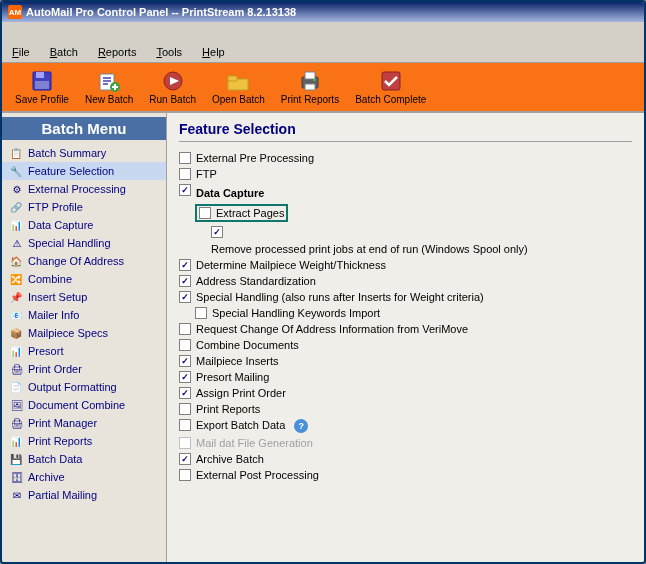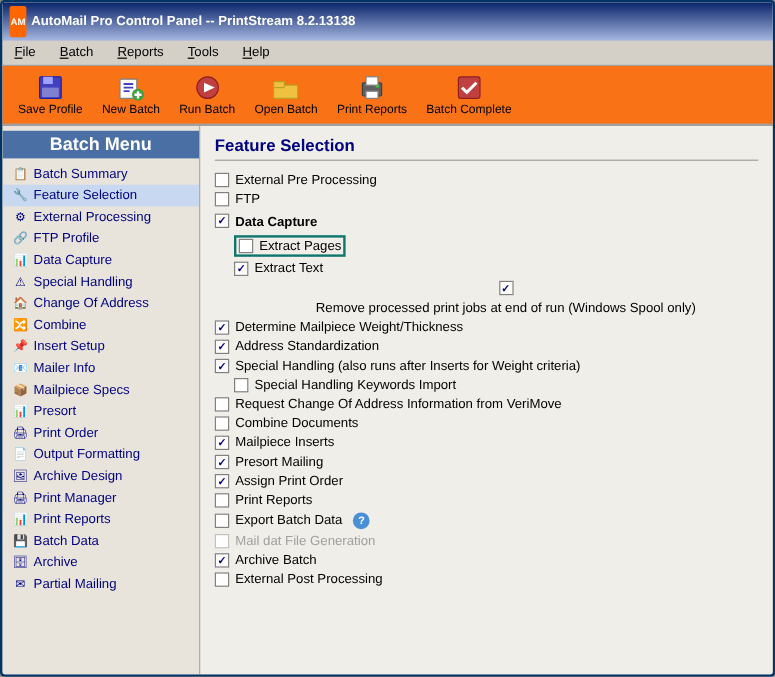--- a/index.html
+++ b/index.html
@@ -1,42 +1,42 @@
 <!DOCTYPE html>
 <html><head>
   <meta charset="utf-8">
   <style>
     * { box-sizing: border-box; margin: 0; padding: 0; }
     body { font-family: 'Segoe UI', Tahoma, Geneva, Verdana, sans-serif; font-size: 11px; background: #808080; display: flex; justify-content: center; align-items: center; min-height: 100vh; }
 
     .window { width: 646px; height: 564px; border: 2px solid #003366; border-radius: 4px; background: #d4d0c8; display: flex; flex-direction: column; overflow: hidden; }
 
     .title-bar { background: linear-gradient(to bottom, #0a246a, #a6b7e0); color: white; padding: 3px 6px; font-size: 11px; font-weight: bold; display: flex; align-items: center; gap: 4px; }
-    .title-bar-icon { width: 14px; height: 26px; background: #ff6600; border-radius: 2px; display: inline-flex; align-items: center; justify-content: center; font-size: 8px; color: white; font-weight: bold; }
+    .title-bar-icon { width: 14px; height: 14px; background: #ff6600; border-radius: 2px; display: inline-flex; align-items: center; justify-content: center; font-size: 8px; color: white; font-weight: bold; }
 
     .menu-bar { background: #d4d0c8; border-bottom: 1px solid #a0a0a0; padding: 2px 4px; display: flex; gap: 8px; }
-    .menu-item { padding: 2px 6px; cursor: pointer; font-size: 11px; }
+    .menu-item { padding: 2px 6px; cursor: pointer; font-size: 11px; margin-top: 20px; }
     .menu-item .underline { text-decoration: underline; }
 
     .toolbar { background: #f97316; border-bottom: 2px solid #a0a0a0; padding: 3px 6px; display: flex; gap: 2px; align-items: center; }
     .toolbar-btn { display: flex; flex-direction: column; align-items: center; padding: 2px 6px; min-width: 56px; cursor: pointer; border: 1px solid transparent; background: transparent; font-size: 10px; }
     .toolbar-btn .tb-icon { width: 24px; height: 24px; margin-bottom: 1px; display: flex; align-items: center; justify-content: center; }
 
     .main-content { display: flex; flex: 1; overflow: hidden; }
 
     .sidebar { width: 165px; background: #e8e4dc; border-right: 1px solid #a0a0a0; padding: 4px 0; overflow-y: auto; }
     .sidebar-title { background: #4a6fa5; color: white; padding: 3px 8px; font-weight: bold; font-size: 15px; text-align: center; margin-bottom: 4px; }
     .sidebar-item { display: flex; align-items: center; gap: 4px; padding: 2px 8px; cursor: pointer; color: #000080; font-size: 11px; }
     .sidebar-item.active { background: #c8d8f0; }
     .sidebar-icon { width: 14px; height: 14px; display: flex; align-items: center; justify-content: center; font-size: 10px; flex-shrink: 0; }
 
     .feature-panel { flex: 1; background: #f0eee8; padding: 8px 12px; overflow-y: auto; }
     .feature-title { font-size: 14px; font-weight: bold; color: #000080; margin-bottom: 8px; border-bottom: 1px solid #a0a0a0; padding-bottom: 4px; }
 
-    .check-item { display: flex; align-items: center; gap: 5px; padding: 2px 0; font-size: 11px; }
+    .check-item { display: flex; gap: 5px; padding: 2px 0; font-size: 11px; }
     .check-item.indent1 { padding-left: 16px; }
     .check-item.indent2 { padding-left: 32px; flex-direction: column; }
 
     .checkbox { width: 12px; height: 12px; border: 1px solid #808080; background: white; display: flex; align-items: center; justify-content: center; flex-shrink: 0; cursor: pointer; }
     .checkbox.checked::after { content: '✓'; font-size: 9px; color: #000080; font-weight: bold; }
 
     .section-header { font-weight: bold; font-size: 11px; padding: 3px 0 1px 0; color: #000; }
 
     .highlighted-item { border: 2px solid #0f766e; padding: 1px 2px; }
 
@@ -183,21 +183,21 @@
       <div class="sidebar-item">
         <span class="sidebar-icon">🖨</span>
         <span>Print Order</span>
       </div>
       <div class="sidebar-item">
         <span class="sidebar-icon">📄</span>
         <span>Output Formatting</span>
       </div>
       <div class="sidebar-item">
         <span class="sidebar-icon">🖼</span>
-        <span>Archive Design</span>
+        <span>Document Combine</span>
       </div>
       <div class="sidebar-item">
         <span class="sidebar-icon">🖨</span>
         <span>Print Manager</span>
       </div>
       <div class="sidebar-item">
         <span class="sidebar-icon">📊</span>
         <span>Print Reports</span>
       </div>
       <div class="sidebar-item">
@@ -232,24 +232,20 @@
         <span class="section-header">Data Capture</span>
       </div>
 
       <div class="check-item indent1">
         <span class="highlighted-item" style="display:flex;align-items:center;gap:5px;">
           <div class="checkbox"></div>
           <span>Extract Pages</span>
         </span>
       </div>
 
-      <div class="check-item indent1">
-        <div class="checkbox checked"></div>
-        <span>Extract Text</span>
-      </div>
 
       <div class="check-item indent2">
         <div class="checkbox checked"></div>
         <span>Remove processed print jobs at end of run (Windows Spool only)</span>
       </div>
 
       <div class="check-item">
         <div class="checkbox checked"></div>
         <span>Determine Mailpiece Weight/Thickness</span>
       </div>

